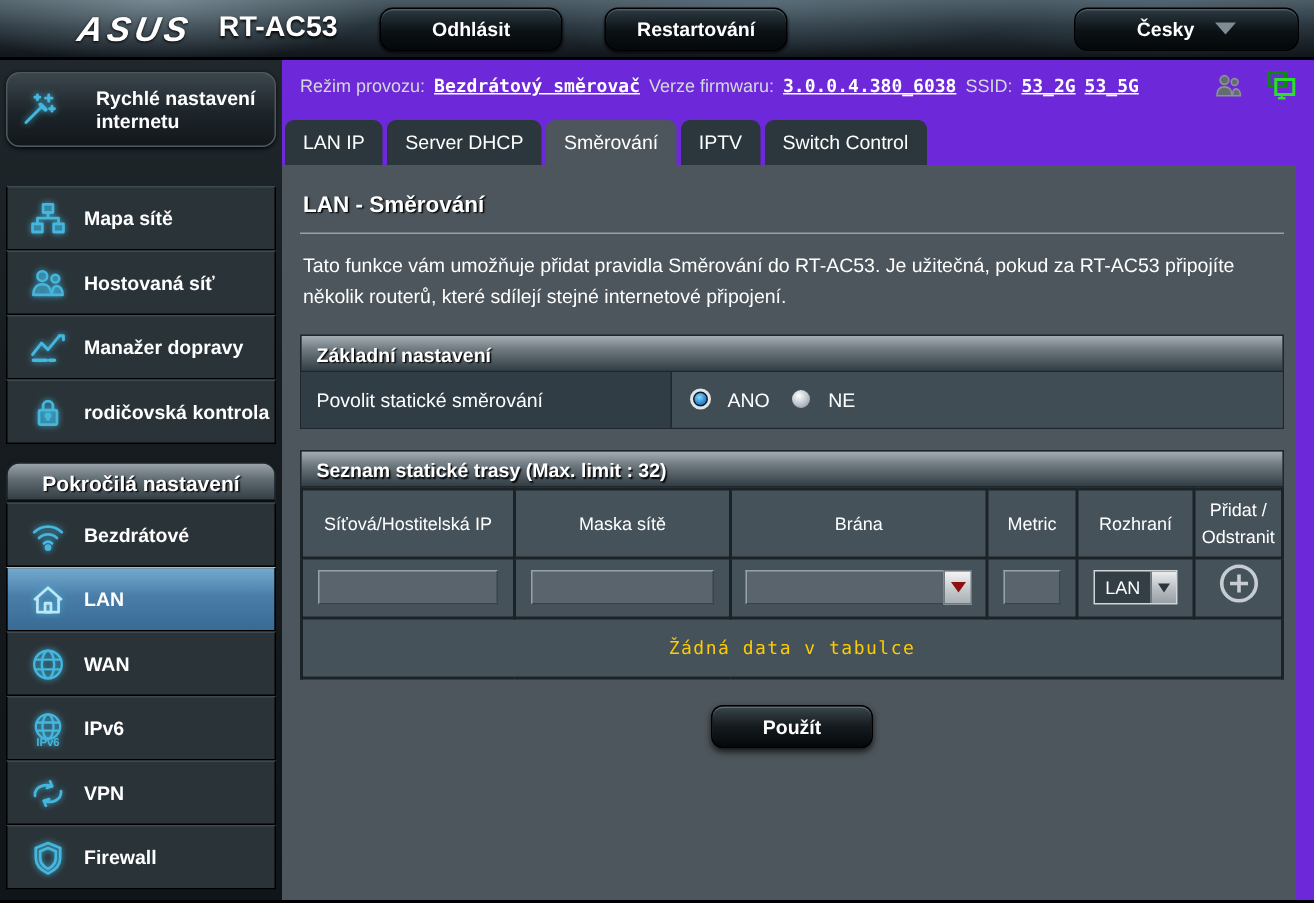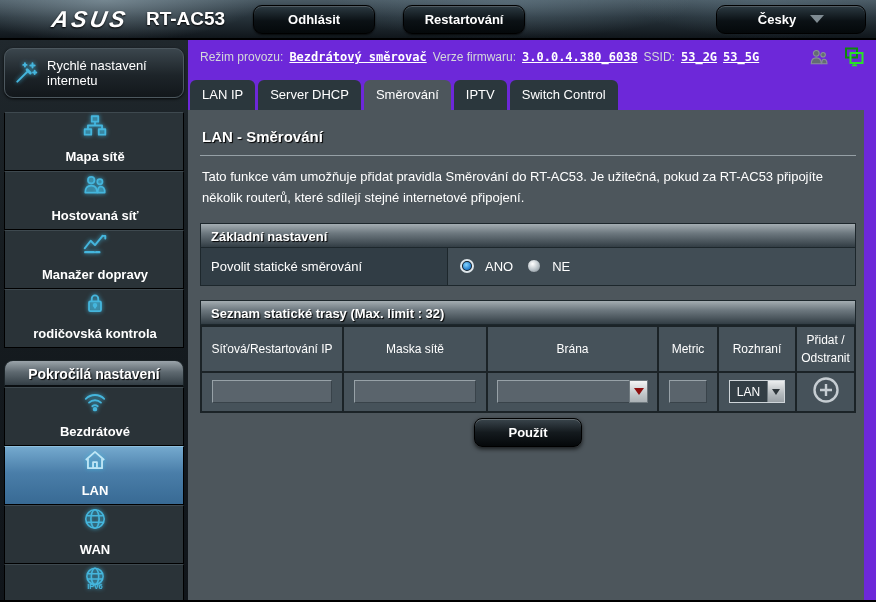--- a/index.html
+++ b/index.html
@@ -28,31 +28,31 @@
     box-shadow:inset 0 1px 0 rgba(255,255,255,.18); cursor:pointer; }
   .caret-down { width:0; height:0; border-left:7px solid transparent; border-right:7px solid transparent;
     border-top:8px solid #7f8b92; }
 
   
   .main { display:flex; height:560px; }
 
   
   .sidebar { width:188px; background:linear-gradient(180deg,#20282d 0%,#161c20 40%,#10151a 100%);
     padding-top:8px; overflow:hidden; }
-  .quick-btn { margin:0 4px 14px 4px; height:50px; display:flex; align-items:center; gap:8px;
+  .quick-btn { margin:0 4px 26px 4px; height:50px; display:flex; align-items:center; gap:25px;
     padding-left:8px; background:linear-gradient(180deg,#3b464d 0%,#1d2429 55%,#12171b 100%);
-    border:1px solid #4d585f; border-radius:9px; color:#fff; font-size:13px; font-weight:normal;
+    border:1px solid #4d585f; border-radius:9px; color:#fff; font-size:13px; font-weight:bold;
     cursor:pointer; box-shadow:0 1px 3px rgba(0,0,0,.8); }
   .group-hdr { margin:0 4px; height:27px; line-height:27px; text-align:center; color:#fff;
     font-size:14px; font-weight:bold; text-shadow:1px 1px 1px #000; border-radius:9px 9px 0 0;
     background:linear-gradient(180deg,#9ba4aa 0%,#5f6a71 45%,#333e45 100%);
     border:1px solid #1c2428; border-bottom:2px solid #0a0e11; }
-  .side-item { margin:0 4px; height:59px; display:flex; align-items:center; gap:10px; padding-left:2px;
+  .side-item { margin:0 4px; height:43px; display:flex; align-items:center; gap:10px; padding-left:13px;
     background:#2a3338; border:1px solid #000; border-top:1px solid #3e494f;
-    color:#fff; font-size:13px; font-weight:bold; cursor:pointer;flex-direction:column; }
+    color:#fff; font-size:13px; font-weight:bold; cursor:pointer; }
   .side-item.active { background:linear-gradient(180deg,#74a9ce 0%,#4a7ea9 45%,#386a94 100%);
     border-top:1px solid #8fc0de; }
   .side-item .lbl { line-height:1.2; }
   .icon svg { display:block; }
   .sicon { width:28px; display:flex; justify-content:center;
     filter:drop-shadow(0 0 2px rgba(64,184,224,.9)); }
   .spacer { height:12px; }
 
   
   .right { flex:1; display:flex; flex-direction:column; background:#6d28d9; }
@@ -110,21 +110,21 @@
     border-top:7px solid #8e1010; }
   .sel { display:inline-flex; align-items:stretch; border:1px solid #cfd5d9; background:#333e45;
     height:23px; cursor:pointer; }
   .sel .sel-val { color:#fff; font-size:12px; padding:0 7px; display:flex; align-items:center; }
   .sel-btn { width:17px; background:linear-gradient(180deg,#eceeef 0%,#b4babe 60%,#9aa1a6 100%);
     border-left:1px solid #6f797f; display:flex; align-items:center; justify-content:center; }
   .dark-tri { width:0; height:0; border-left:4px solid transparent; border-right:4px solid transparent;
     border-top:6px solid #2e363b; }
   .add-btn { background:none; border:none; cursor:pointer; display:inline-flex; }
 
-  .apply-btn { display:block; margin:5px auto 0 auto; min-width:108px; padding:6px 28px;
+  .apply-btn { display:block; margin:17px auto 0 auto; min-width:108px; padding:6px 28px;
     background:linear-gradient(180deg,#3a454c 0%,#141a1e 50%,#05080a 100%);
     border:1px solid #000; border-radius:8px; color:#fff; font-size:13px; font-weight:bold;
     box-shadow:inset 0 1px 0 rgba(255,255,255,.22), 0 2px 4px rgba(0,0,0,.7); cursor:pointer; }
 </style>
 </head>
 <body>
 
 <div class="topbar">
   <span class="brand">ASUS</span>
   <span class="model">RT-AC53</span>
@@ -336,21 +336,21 @@
         <colgroup>
           <col style="width:142px">
             <col style="width:144px">
             <col style="width:171px">
           <col style="width:60px">
             <col style="width:78px">
             <col>
         </colgroup>
         <tbody>
             <tr>
-          <th>Síťová/Restartování IP</th>
+          <th>Síťová/Hostitelská IP</th>
           <th>Maska sítě</th>
           <th>Brána</th>
           <th>Metric</th>
           <th>Rozhraní</th>
           <th>Přidat / Odstranit</th>
         </tr>
         <tr>
           <td><input class="txt" style="width: 120px;" value=""></td>
           <td><input class="txt" style="width: 122px;" value=""></td>
           <td>
@@ -372,19 +372,22 @@
           </td>
           <td>
             <button class="add-btn">
               <svg width="30" height="30" viewBox="0 0 30 30" fill="none" stroke="#c6cdd2" stroke-width="2.4">
                 <circle cx="15" cy="15" r="11.5"></circle>
                     <path d="M15 9 v12 M9 15 h12"></path>
               </svg>
             </button>
           </td>
         </tr>
+        <tr>
+          <td colspan="6" class="empty-cell">Žádná data v tabulce</td>
+        </tr>
       </tbody>
         </table>
 
       <button class="apply-btn">Použít</button>
     </div>
   </div>
 </div>
 
 </body></html>

